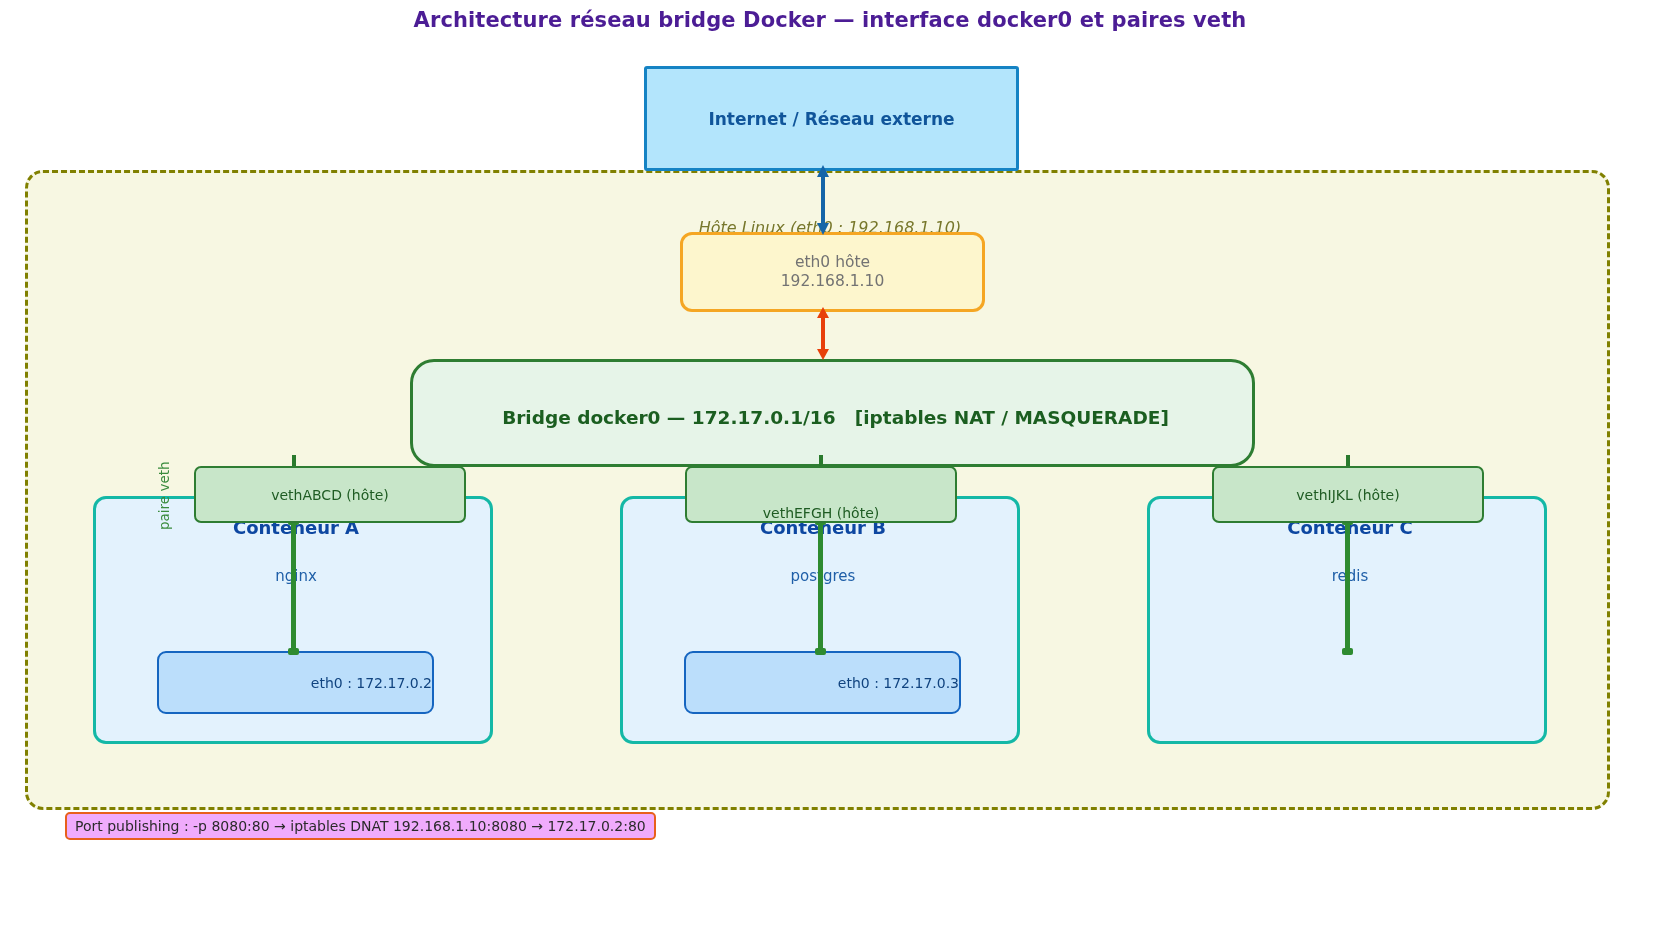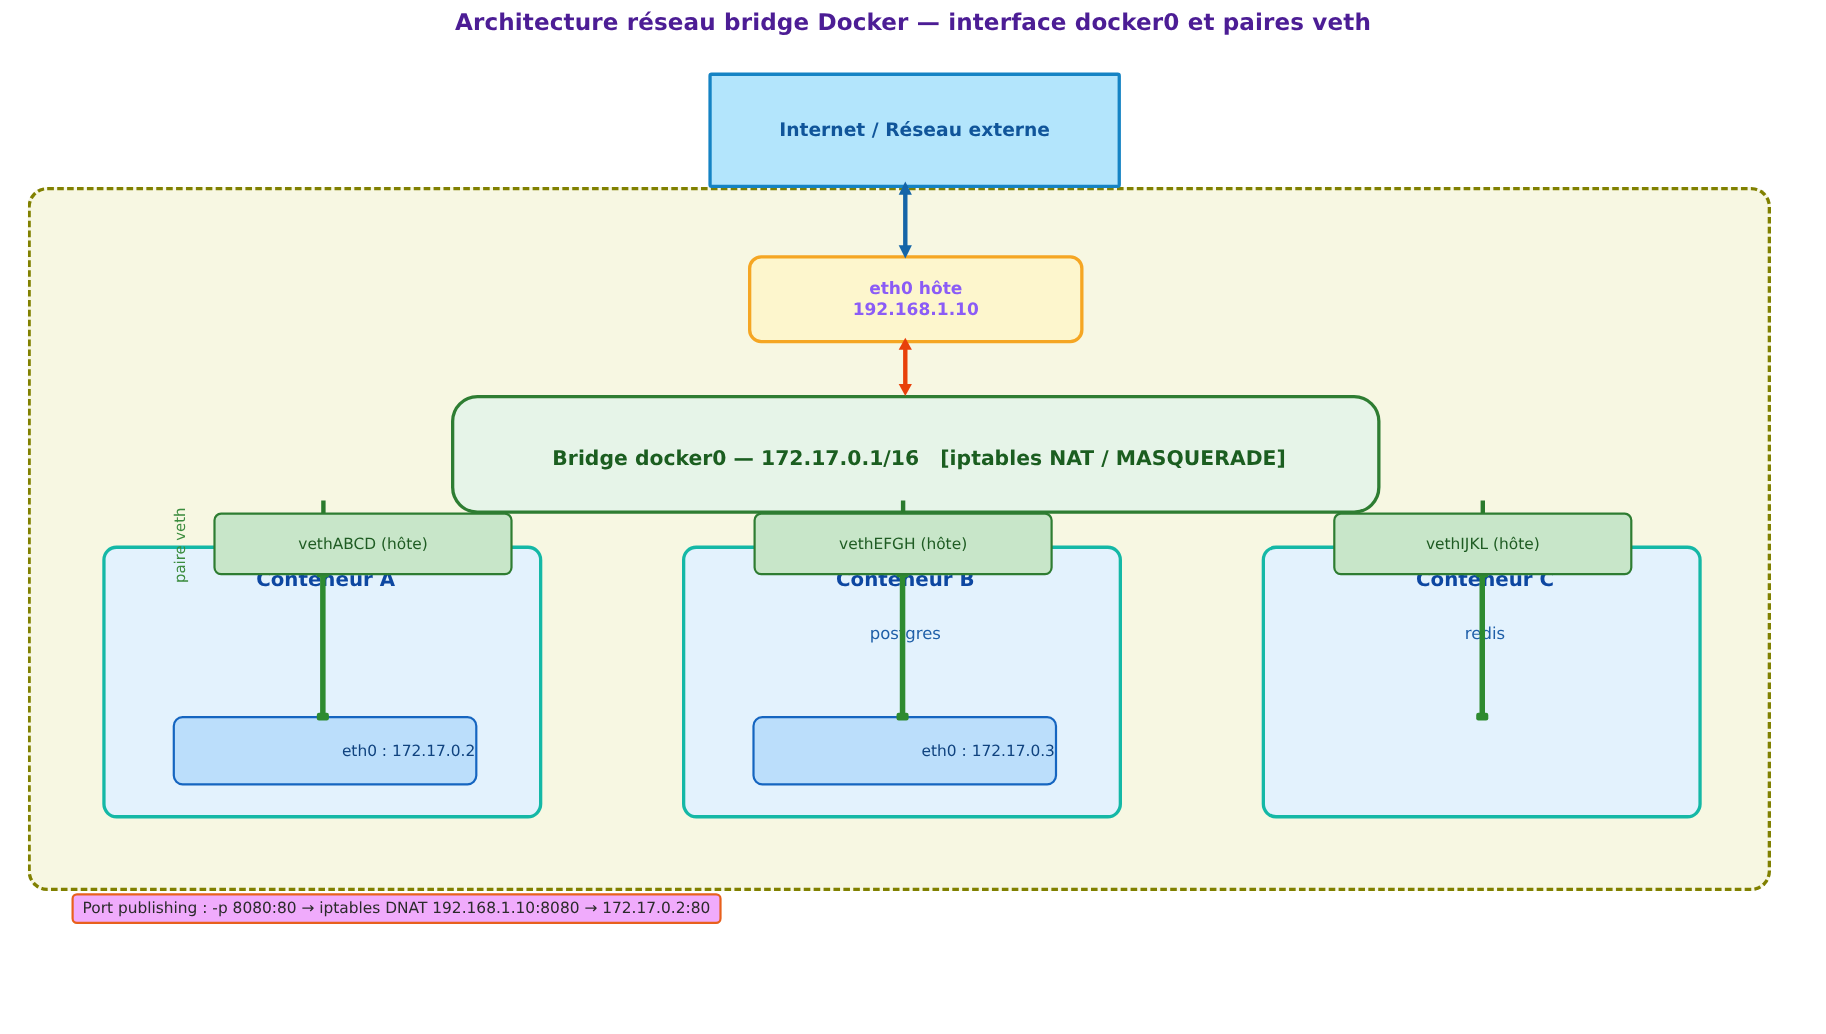--- a/index.html
+++ b/index.html
@@ -91,22 +91,22 @@
     border-radius: 12px;
     box-sizing: border-box;
     display: flex;
     flex-direction: column;
     align-items: center;
     justify-content: center;
     line-height: 1.25;
   }
   .eth0-host-box .lbl {
     font-size: 15.5px;
-    font-weight: bold;
-    color: #8b5cf6;
+    font-weight: normal;
+    color: #737373;
     text-align: center;
   }
 
   
   .bridge-box {
     position: absolute;
     left: 410px;
     top: 359px;
     width: 845px;
     height: 108px;
@@ -151,21 +151,21 @@
     display: flex;
     align-items: center;
     justify-content: center;
     z-index: 6;
   }
   .veth-box .lbl {
     font-size: 14px;
     color: #1f5c23;
   }
   .veth-a { left: 158px; margin-left: 36px; }
-  .veth-b { left: 685px; }
+  .veth-b { left: 685px; align-items: flex-end; }
   .veth-c { left: 1212px; }
 
   
   .container-box {
     position: absolute;
     top: 496px;
     width: 400px;
     height: 248px;
     background: #e3f2fd;
     border: 3px solid #14b8a6;
@@ -300,20 +300,21 @@
   }
 </style>
 </head>
 <body>
 
 <div id="canvas">
 
   <div class="diagram-title">Architecture réseau bridge Docker — interface docker0 et paires veth</div>
 
   <div class="host-zone"></div>
+  <div class="host-zone-label">Hôte Linux (eth0 : 192.168.1.10)</div>
 
   <div class="internet-box">
     <span class="lbl">Internet / Réseau externe</span>
   </div>
 
   <svg class="arrow-svg arrow-internet" width="16" height="70" viewBox="0 0 16 70">
     <line x1="8" y1="9" x2="8" y2="61" stroke="#1565a8" stroke-width="4"></line>
     <polygon points="8,0 14,12 2,12" fill="#1565a8"></polygon>
     <polygon points="8,70 14,58 2,58" fill="#1565a8"></polygon>
   </svg>
@@ -334,20 +335,21 @@
   <div class="bridge-box">
     <div class="bridge-title">Bridge docker0 — 172.17.0.1/16   [iptables NAT / MASQUERADE]</div>
   </div>
 
   <div class="bridge-stub stub-a"></div>
   <div class="bridge-stub stub-b"></div>
   <div class="bridge-stub stub-c"></div>
 
   <div class="container-box cont-a">
     <div class="container-title">Conteneur A</div>
+    <div class="process-label">nginx</div>
     <div class="cont-eth0-box">
       <span class="lbl">eth0 : 172.17.0.2</span>
     </div>
   </div>
 
   <div class="container-box cont-b">
     <div class="container-title">Conteneur B</div>
     <div class="process-label">postgres</div>
     <div class="cont-eth0-box">
       <span class="lbl">eth0 : 172.17.0.3</span>

